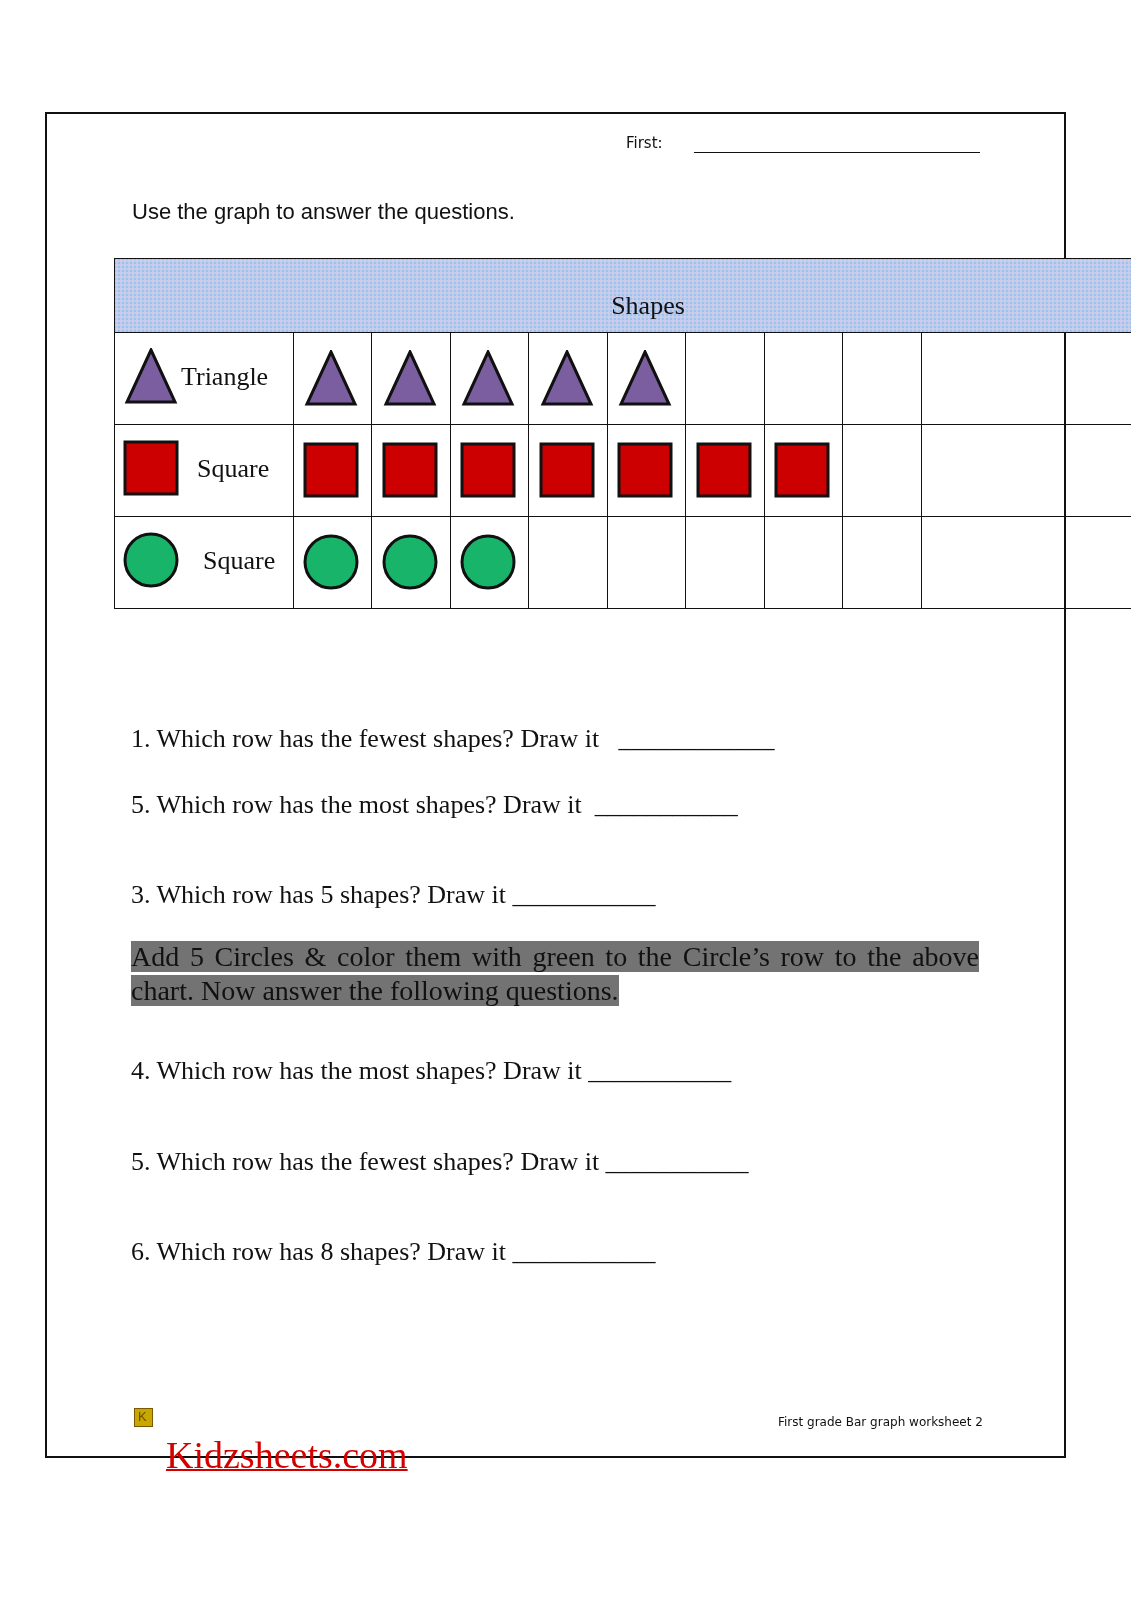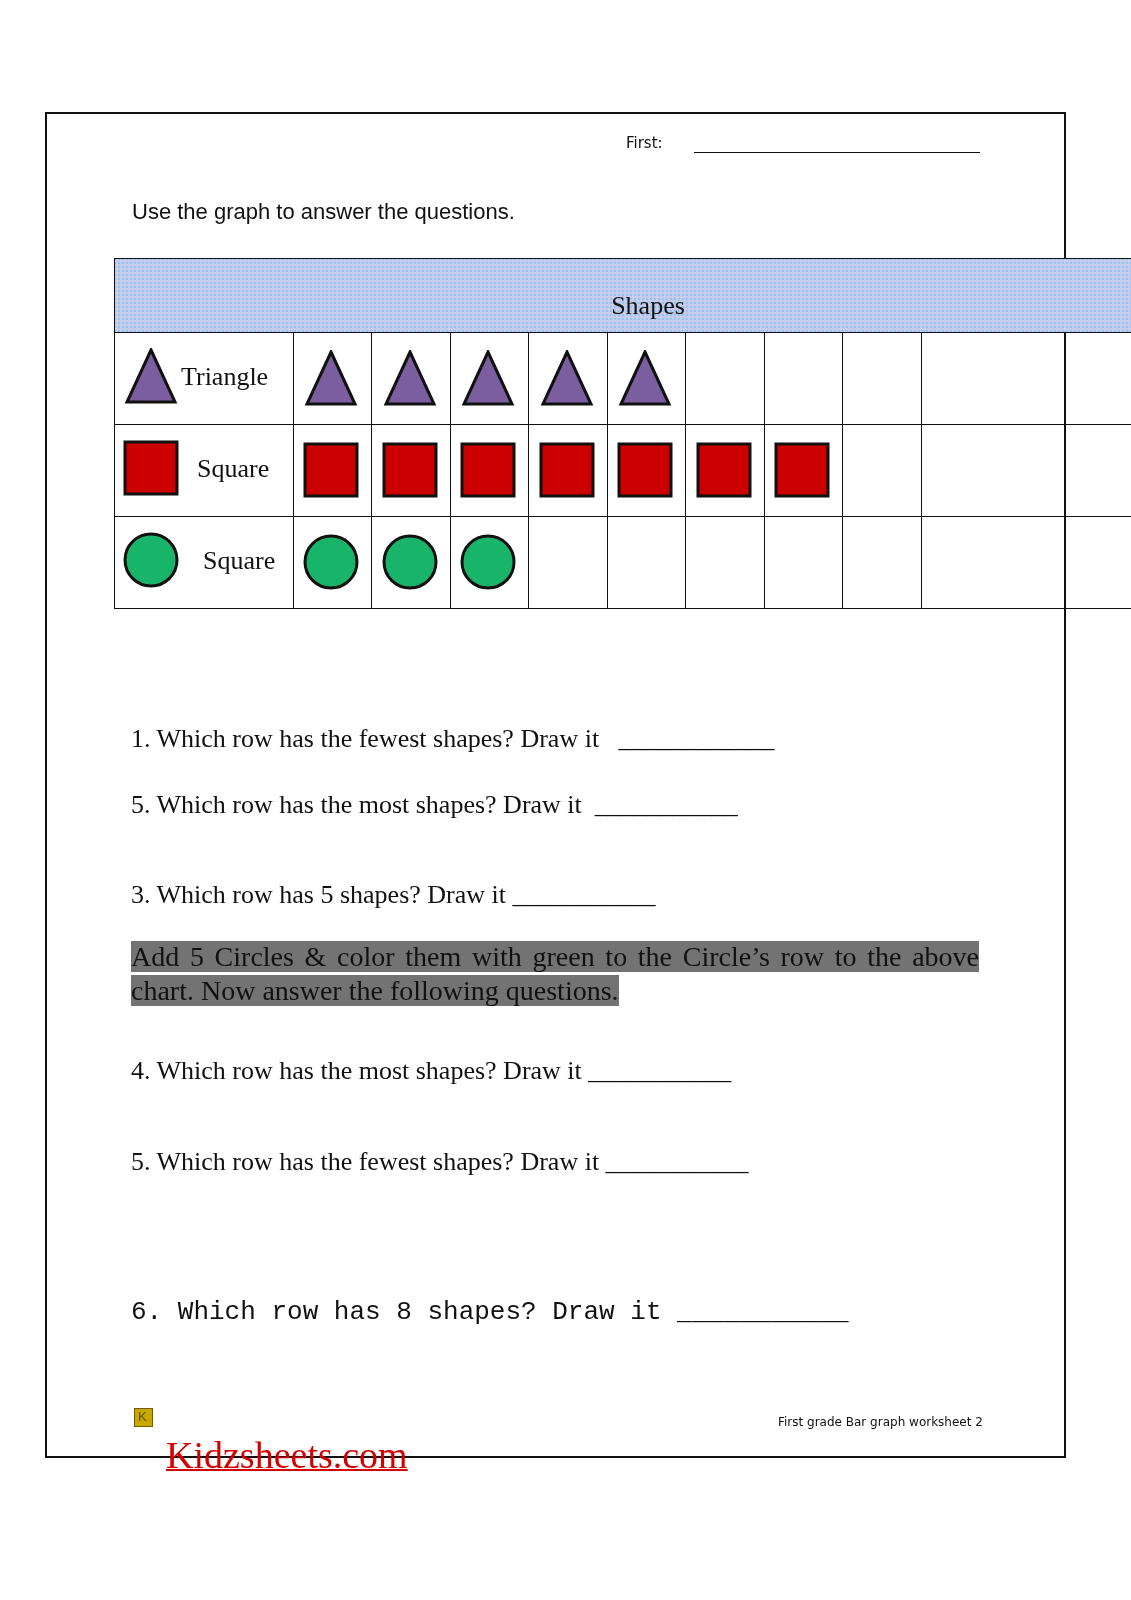--- a/index.html
+++ b/index.html
@@ -161,18 +161,18 @@
 
 <div id="questions-a">
     <div class="q" style="top: 700px; margin-top: 24px;">1. Which row has the fewest shapes? Draw it   ____________</div>
     <div class="q" style="top: 790px;">5. Which row has the most shapes? Draw it  ___________</div>
     <div class="q" style="top: 880px;">3. Which row has 5 shapes? Draw it ___________</div>
   </div>
 <div class="note"><span>Add 5 Circles &amp; color them with green to the Circle’s row to the above chart. Now answer the following questions.</span></div>
 <div id="questions-b">
     <div class="q" style="top: 1056px;">4. Which row has the most shapes? Draw it ___________</div>
     <div class="q" style="top: 1147px;">5. Which row has the fewest shapes? Draw it ___________</div>
-    <div class="q" style="top: 1297px; font-family: Liberation Mono, monospace;">6. Which row has 8 shapes? Draw it ___________</div>
+    <div class="q" style="top: 1237px;">6. Which row has 8 shapes? Draw it ___________</div>
   </div>
 
 <div class="logo"></div>
 <div class="brand">Kidzsheets.com</div>
 <div class="footer-note">First grade Bar graph worksheet 2</div>
 
 </body></html>

